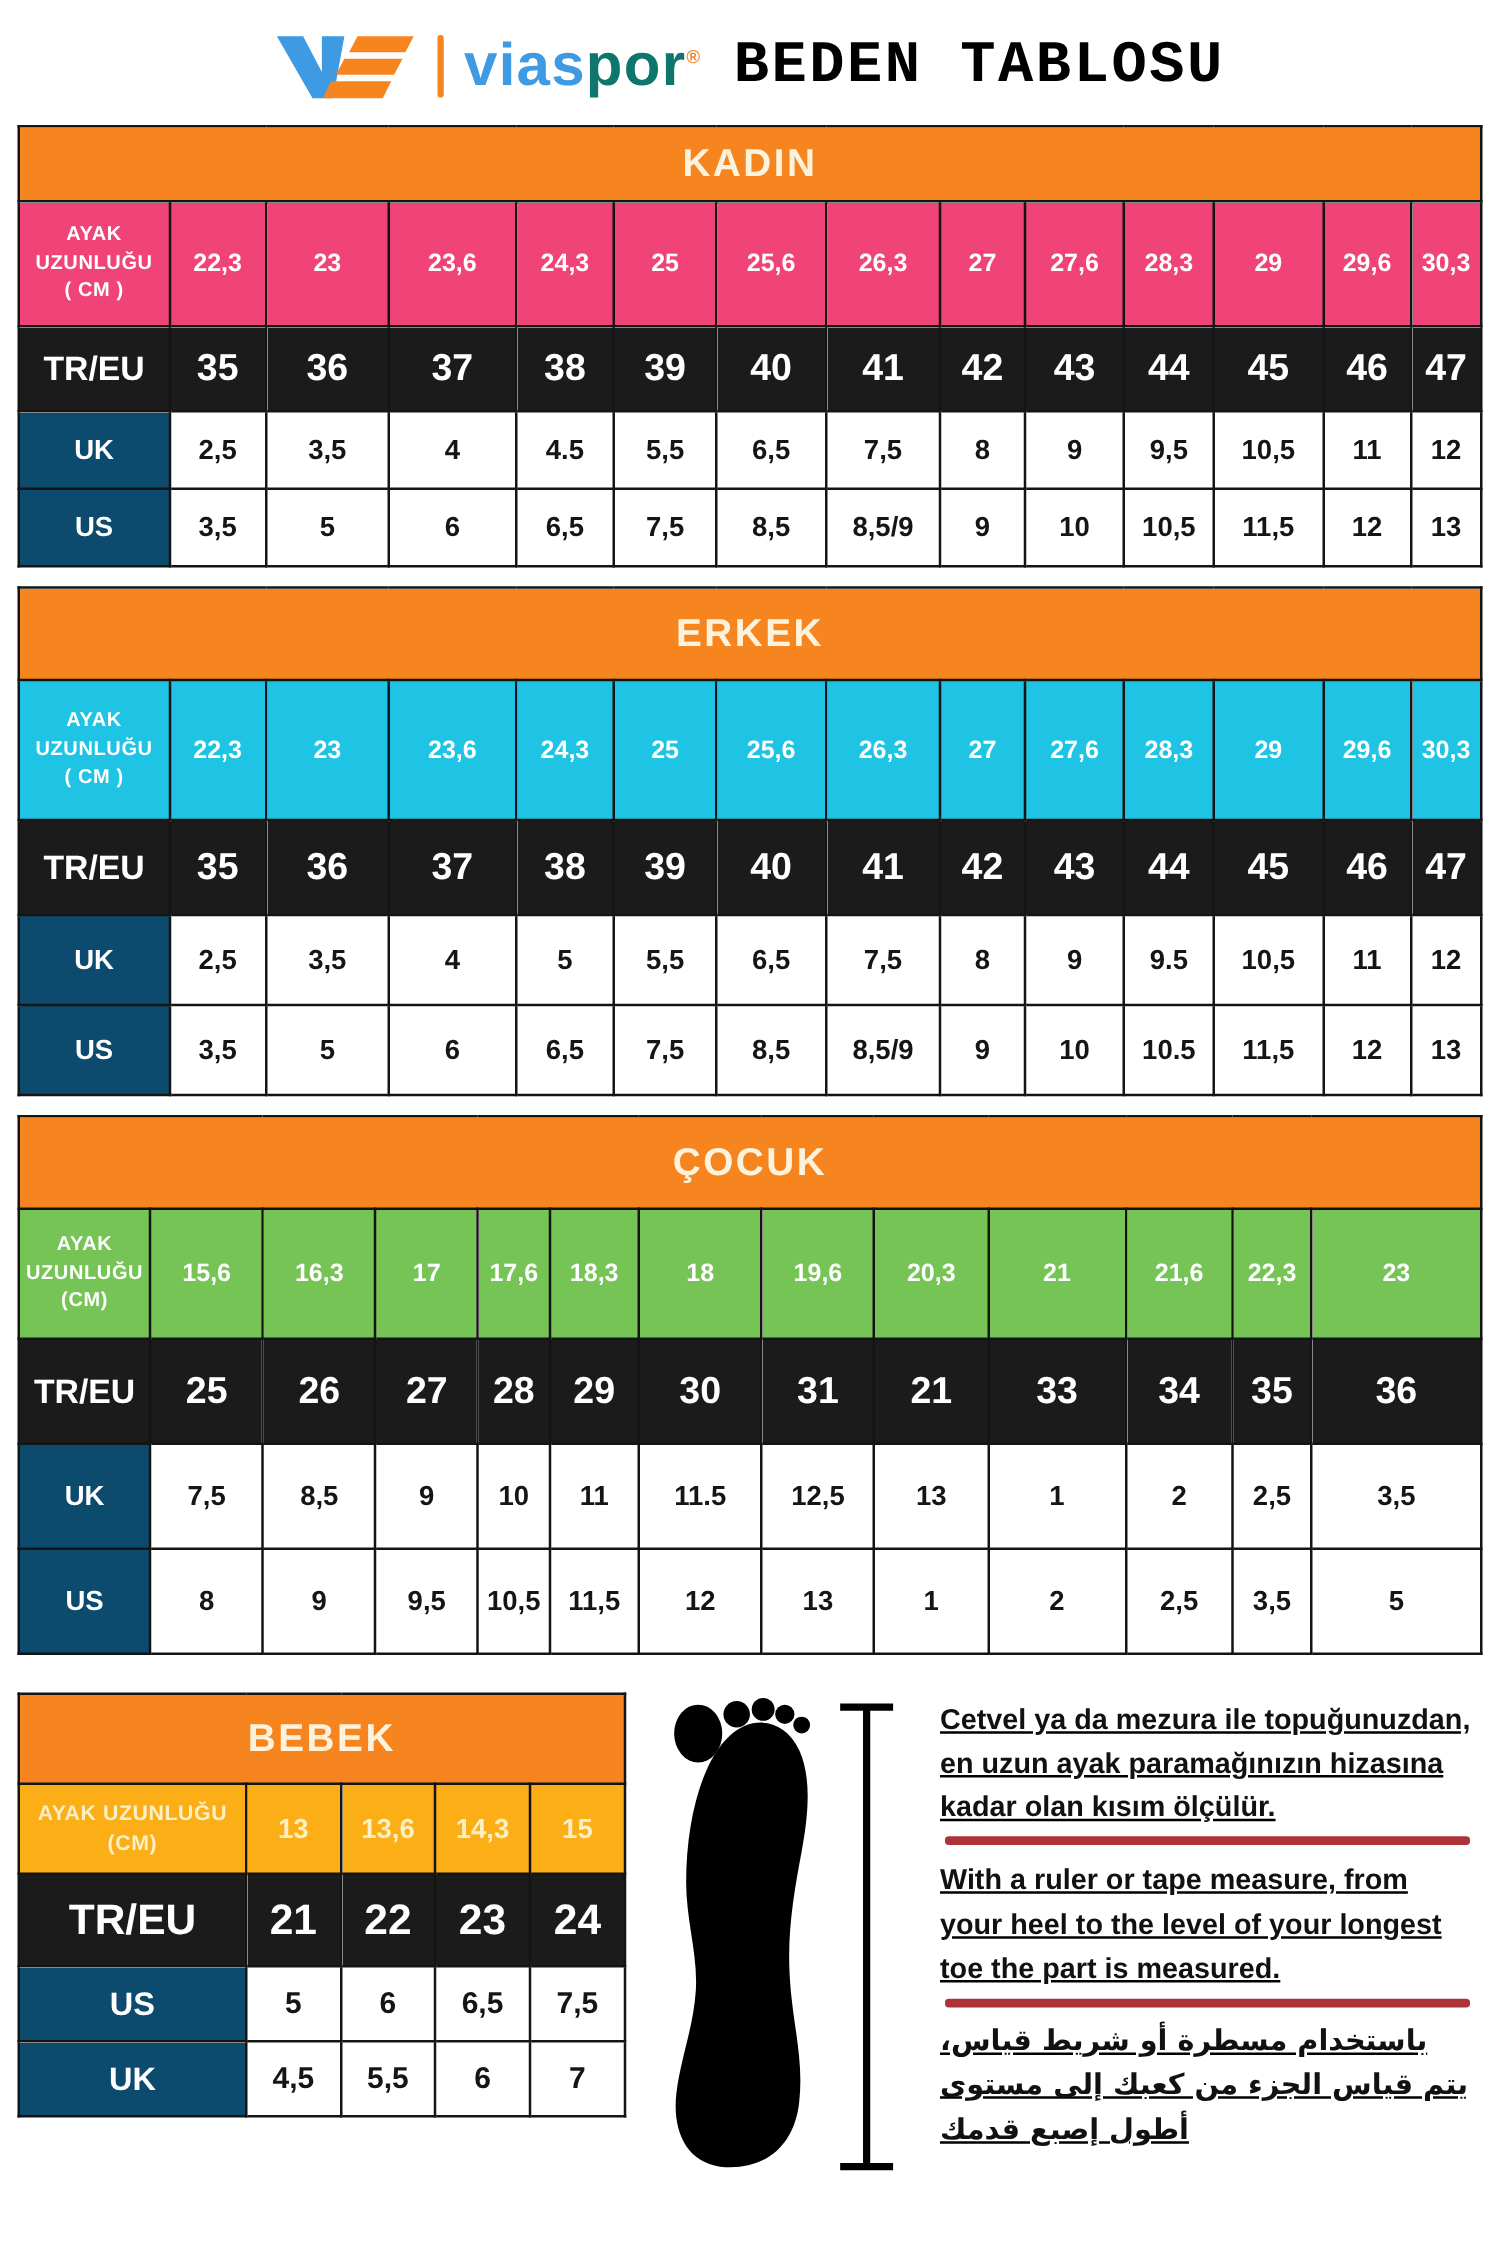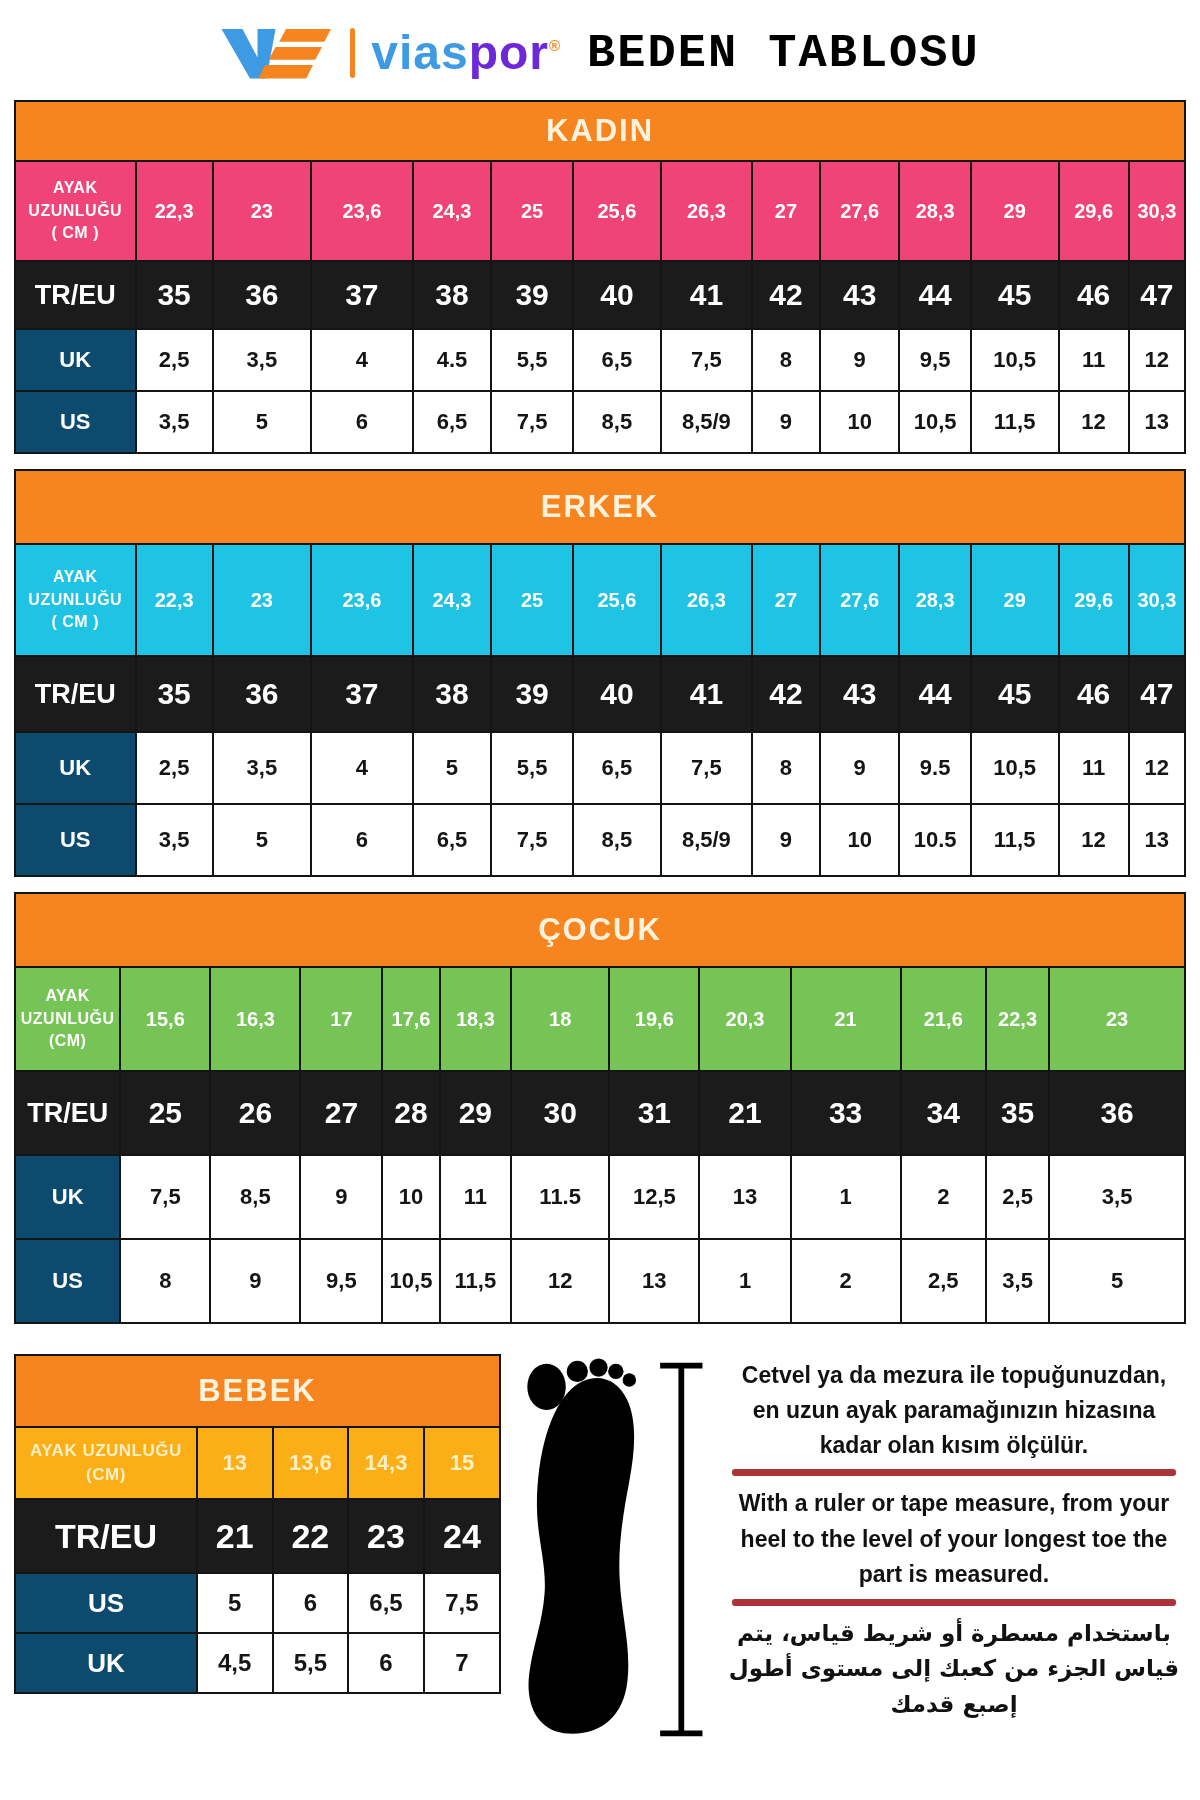--- a/index.html
+++ b/index.html
@@ -11,21 +11,21 @@
   .page{padding:6px 14px 0 14px;}
 
   
   .brand-header{
     height:94px;display:flex;align-items:center;justify-content:center;gap:16px;
   }
   .vs-mark svg{display:block;}
   .logo-divider{width:5px;height:50px;background:#F6851F;border-radius:3px;}
   .wordmark{font-size:48px;font-weight:800;letter-spacing:1px;line-height:1;}
   .wordmark .blue{color:#3D9AE3;}
-  .wordmark .orange{color:#6d28d9;}
+  .wordmark .orange{color:#0f766e;}
   .wordmark .reg{font-size:15px;color:#F6851F;vertical-align:18px;font-weight:700;}
   .page-title{margin:0 0 0 10px;font-size:47px;font-weight:900;letter-spacing:2px;color:#000;font-family:Liberation Mono, monospace;}
 
   
   .tables{display:flex;flex-direction:column;gap:15px;}
   table.size-table{width:100%;table-layout:fixed;border-collapse:collapse;border-radius:19px;}
   table.size-table td{
     border:2px solid #141414;text-align:center;vertical-align:middle;
     font-weight:bold;padding:0;overflow:hidden;
   }
@@ -49,24 +49,24 @@
   .t-cocuk .dark-row{height:84px;}   .t-cocuk .light-row{height:84px;}
 
   .t-bebek .title-row{height:72px;}  .t-bebek .cm-row{height:72px;margin-top:44px;}
   .t-bebek .cm-row td{font-size:22px;}
   .t-bebek .cm-row td.cm-label{font-size:17px;}
   .t-bebek .dark-row{height:74px;}   .t-bebek .dark-row td{font-size:34px;}
   .t-bebek .light-row{height:60px;}  .t-bebek .light-row td{font-size:24px;}
   .t-bebek .light-row td.row-label{font-size:26px;}
 
   
-  .bottom-row{display:flex;gap:8px;margin-top:15px;align-items:stretch;}
+  .bottom-row{display:flex;gap:20px;margin-top:15px;align-items:stretch;}
   .bebek-wrap{width:487px;flex:none;}
   .foot-graphic{width:205px;flex:none;display:flex;align-items:flex-start;justify-content:center;padding-top:2px;}
-  .note-block{flex:1;text-align:center;padding:4px 6px 0 6px;}
+  .note-block{flex:1;text-align:left;padding:4px 6px 0 6px;text-decoration:underline;}
   .note{margin:0;font-weight:bold;color:#111;}
   .note.tr{font-size:23px;line-height:1.52;}
   .note.en{font-size:23px;line-height:1.55;margin-top:10px;}
   .note.ar{font-size:23px;line-height:1.55;margin-top:10px;font-family:"DejaVu Sans", sans-serif;}
   .red-bar{height:7px;background:#AC3338;border-radius:3px;margin:6px 4px 0 4px;}
 </style>
 </head>
 <body>
 
 <div class="page">

